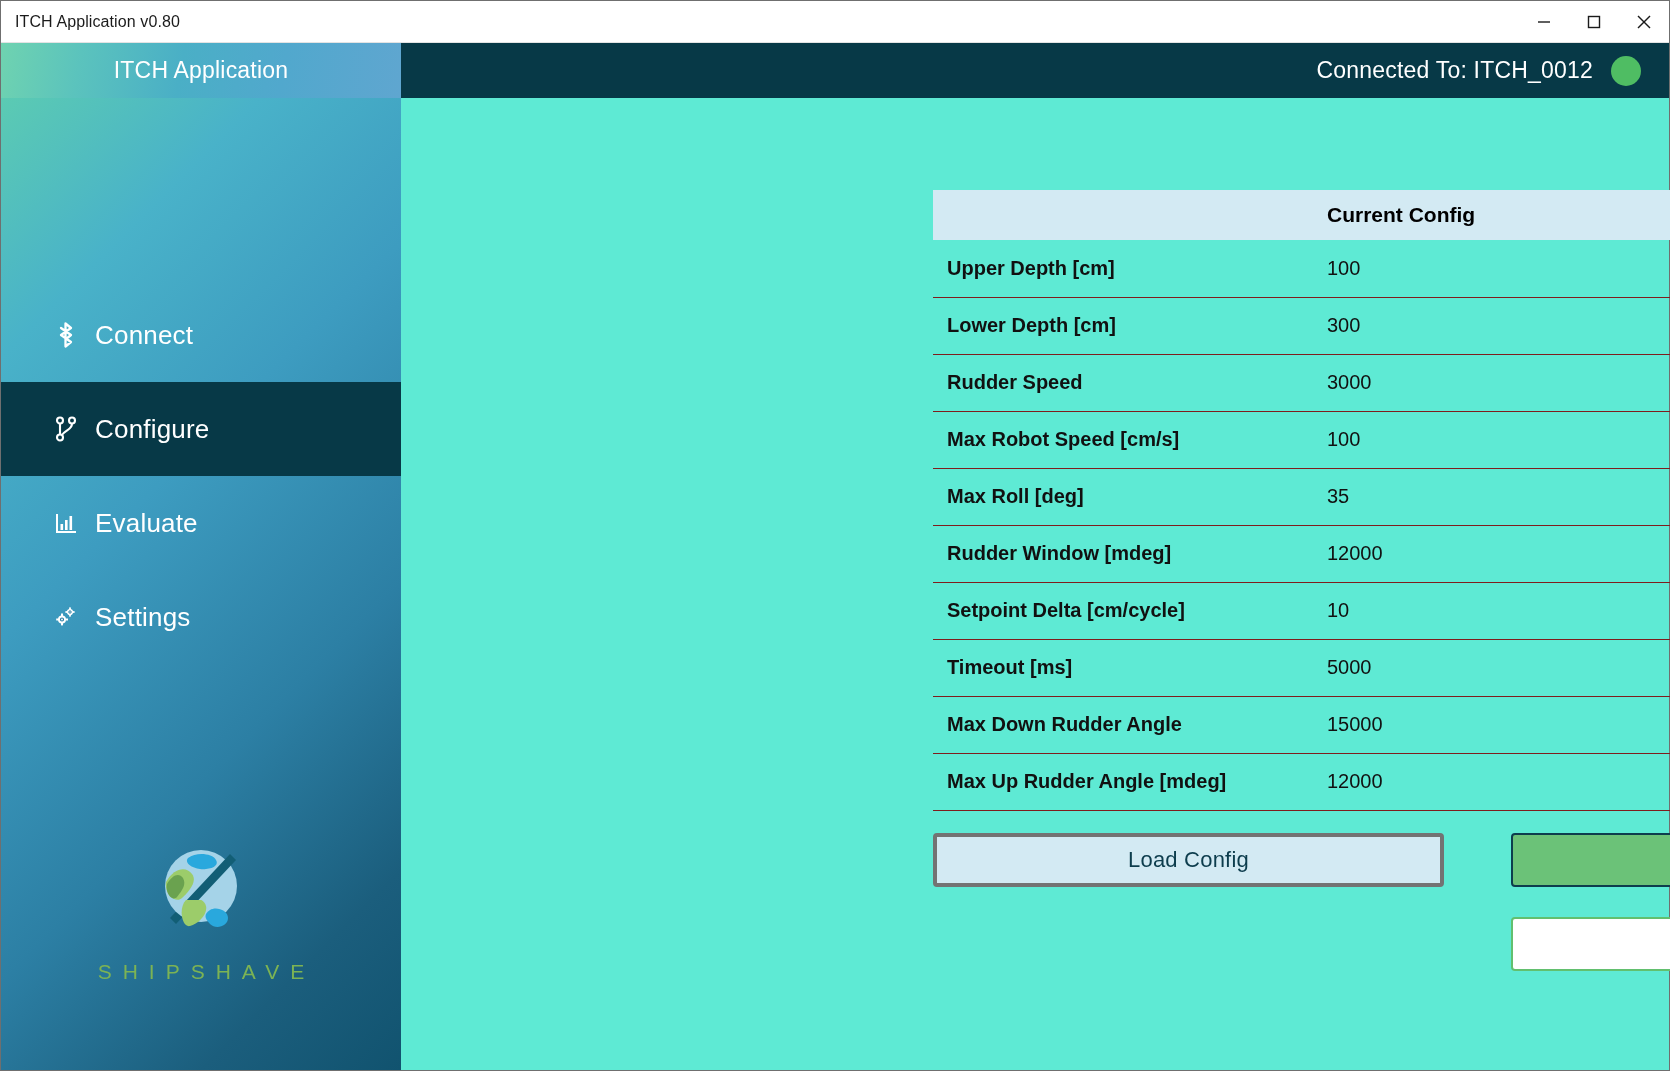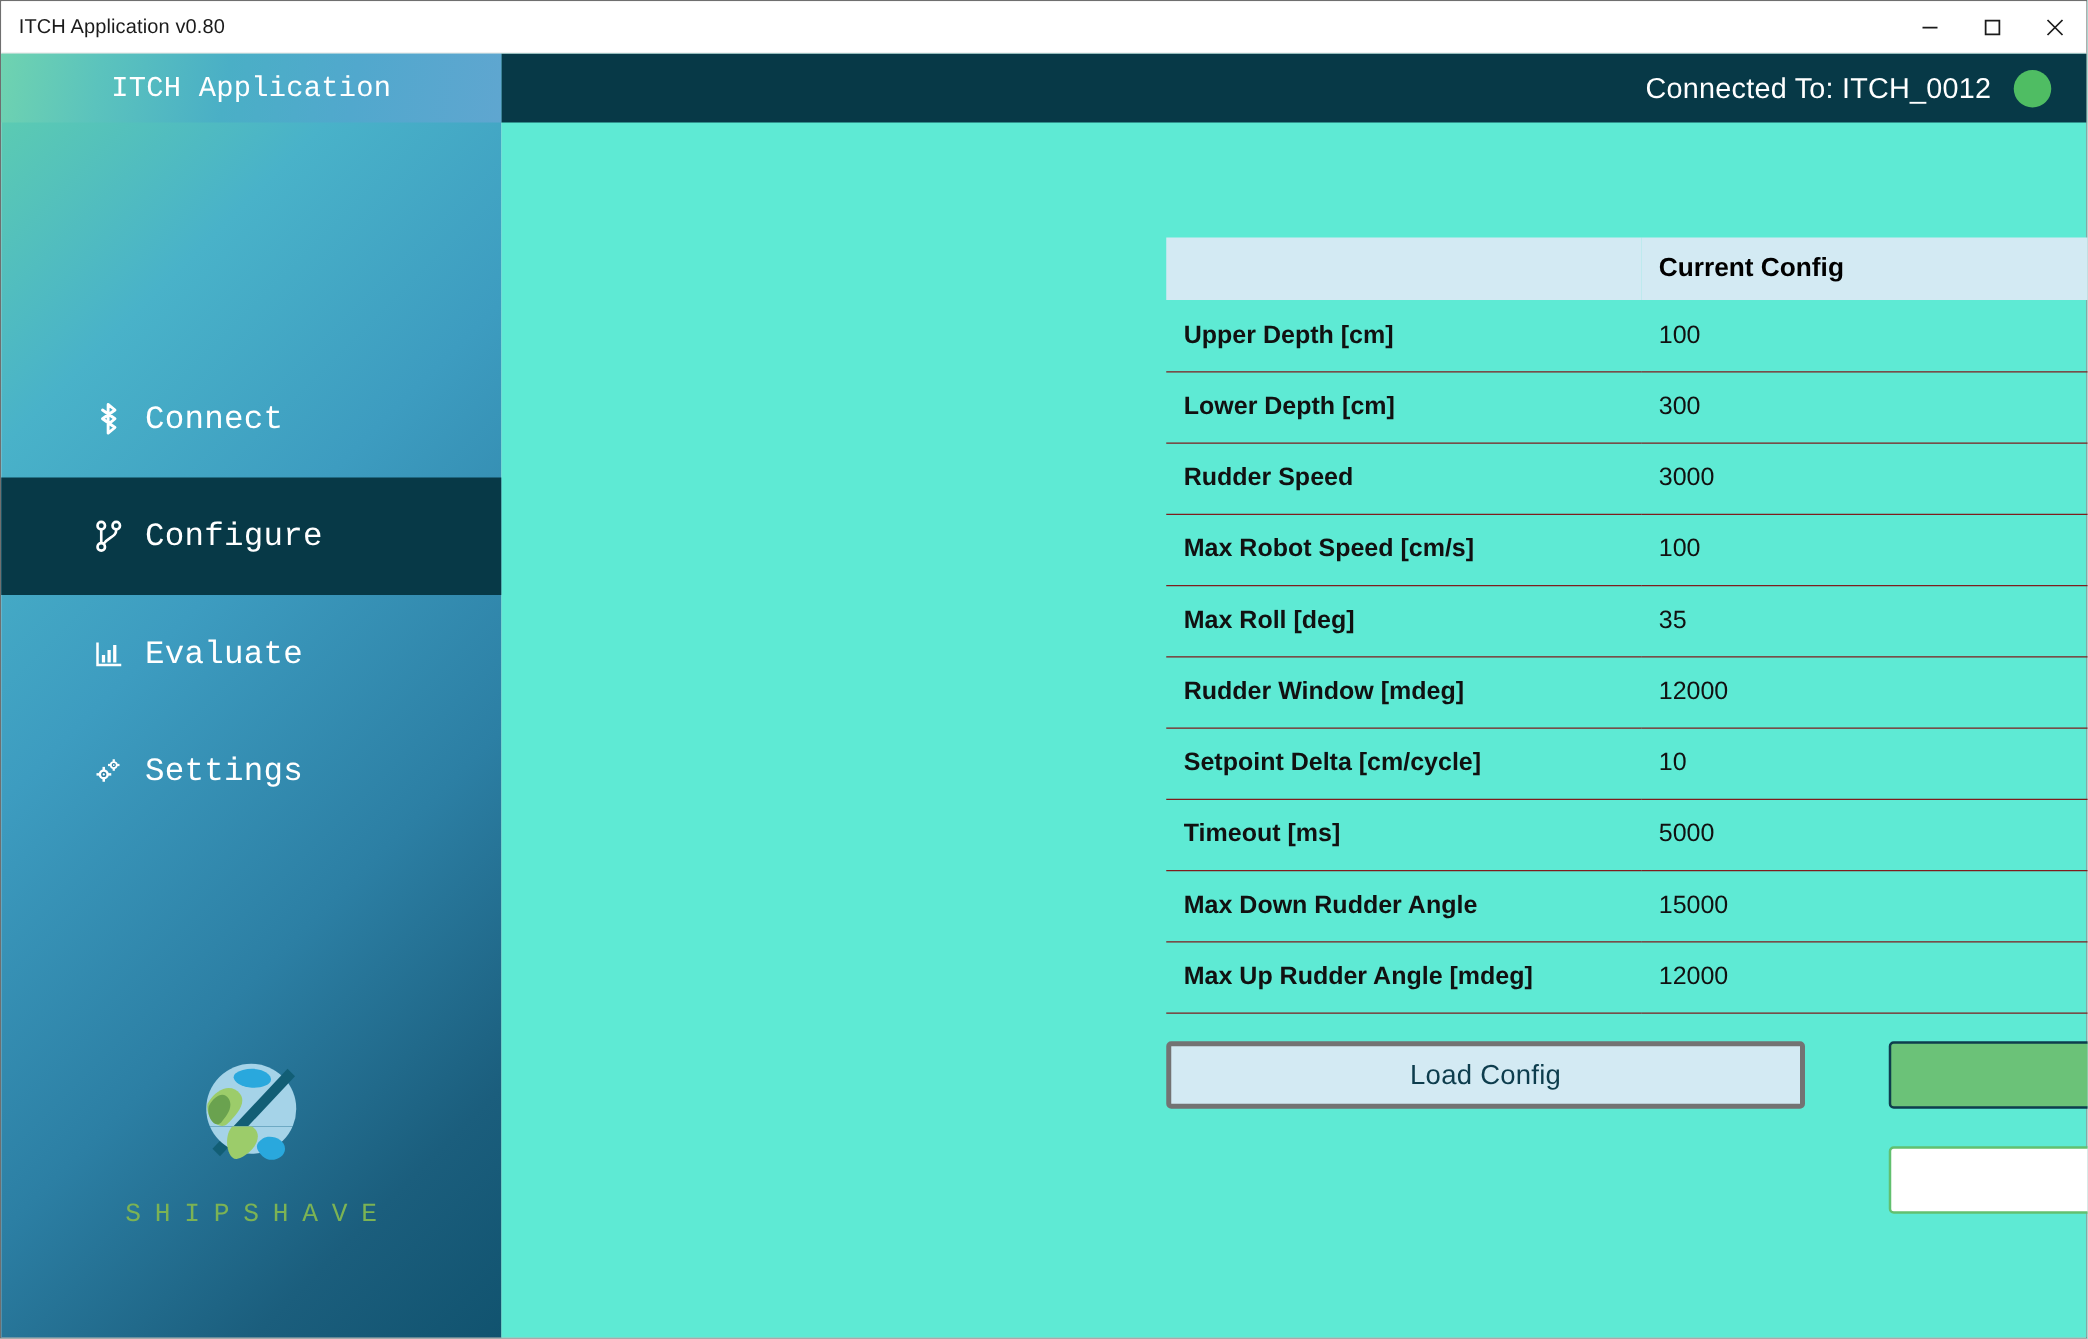--- a/index.html
+++ b/index.html
@@ -36,35 +36,35 @@
   .win-btn svg { display: block; }
 
   
   .body-row { flex: 1; display: flex; min-height: 0; }
 
   
   .sidebar {
     width: 400px; min-width: 400px;
     position: relative;
     background: linear-gradient(135deg, #5fd0ae 0%, #49b2c9 22%, #3d9cc0 42%, #2c7fa4 66%, #1b5e7d 86%, #11536f 100%);
-    display: flex; flex-direction: column; font-family: Liberation Mono, monospace;
+    display: flex; flex-direction: column;
   }
   .sidebar-header {
     height: 55px; min-height: 55px;
     display: flex; align-items: center; justify-content: center;
     background: linear-gradient(100deg, #6fd3b0 0%, #5bc3bd 20%, #4aafc6 45%, #51a8cd 70%, #5fa6d0 100%);
     color: #ffffff;
     font-size: 23px;
     letter-spacing: 0.2px;
   }
   .nav { margin-top: 190px; }
   .nav-item {
     height: 94px;
     display: flex; align-items: center;
-    padding-left: 73px;
+    padding-left: 52px;
     color: #ffffff;
   }
   .nav-item.active { background: #073947; }
   .nav-icon {
     width: 42px; min-width: 42px;
     display: flex; align-items: center;
   }
   .nav-icon svg { display: block; }
   .nav-label {
     font-size: 26px; color: #ffffff;

